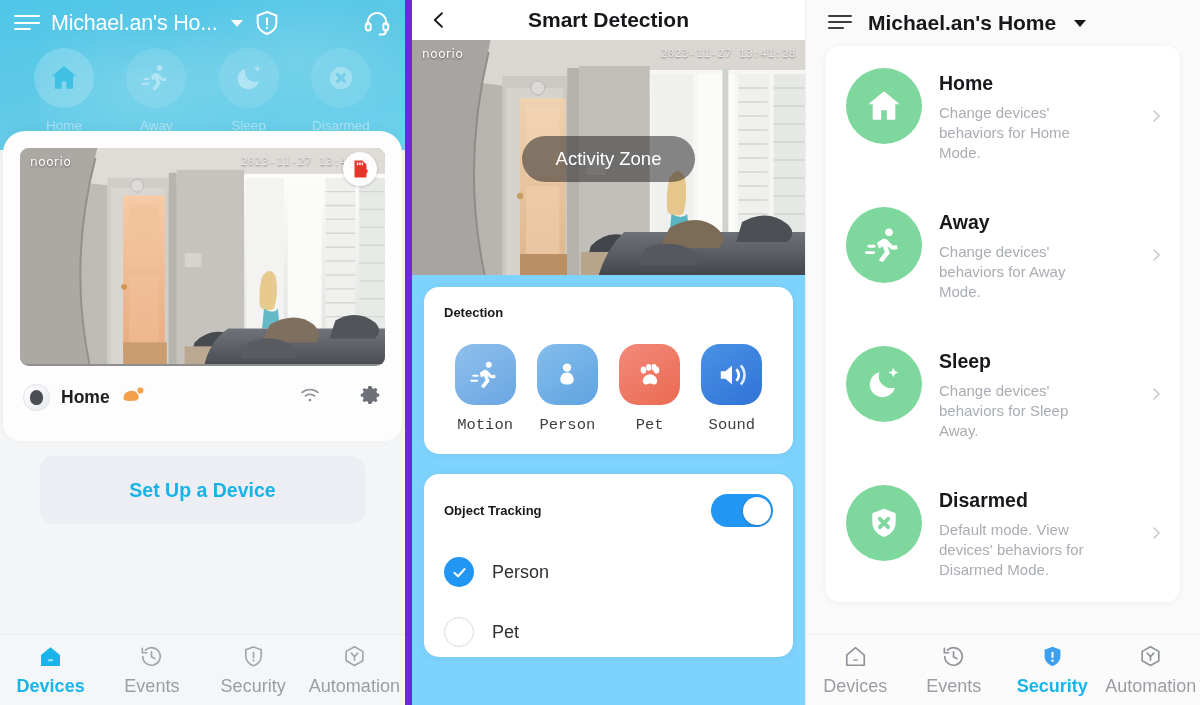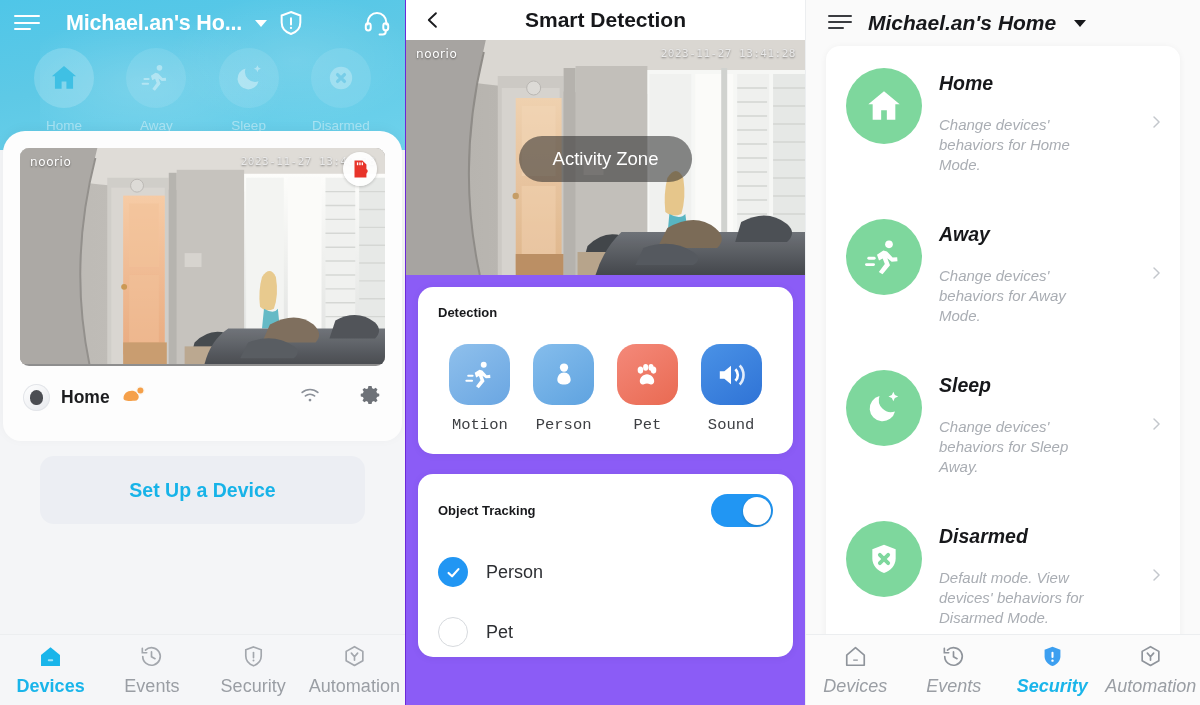--- a/index.html
+++ b/index.html
@@ -6,22 +6,22 @@
   html,body { width:1200px; height:705px; overflow:hidden; }
   body {
     font-family:"Liberation Sans", sans-serif;
     background:#ffffff;
     display:flex;
   }
 
   
   .panel { position:relative; height:705px; overflow:hidden; flex:0 0 auto; }
   #panel-left   { width:405px; background:#f4f5f7; }
-  #panel-mid    { width:400px; background:#8b5cf6; border-left:1px solid #6d28d9; }
-  #panel-right  { width:395px; background:#fafafa; border-left:1px solid #eceef0;font-style:italic; }
+  #panel-mid    { width:400px; background:#7dd3fc; border-left:7px solid #6d28d9; }
+  #panel-right  { width:395px; background:#fafafa; border-left:1px solid #eceef0; }
 
   
   .lp-hero {
     position:absolute; top:0; left:0; right:0; height:150px;
     background:linear-gradient(170deg,#4fc6e8 0%,#5ec9e6 45%,#6ed2ec 100%);
     overflow:hidden;
   }
   .lp-hero:before{
     content:""; position:absolute; width:260px; height:150px; left:40px; top:10px;
     background:radial-gradient(ellipse at 40% 50%, rgba(255,255,255,.16), rgba(255,255,255,0) 65%);
@@ -33,22 +33,22 @@
   .lp-topbar {
     position:relative; z-index:4; height:46px; display:flex; align-items:center;
     padding:0 14px; gap:10px;
   }
   .hamburger { width:26px; height:18px; position:relative; cursor:pointer; flex:0 0 auto; }
   .hamburger i { position:absolute; left:0; height:2.4px; background:#fff; border-radius:2px; }
   .hamburger i:nth-child(1){ top:1px;  width:26px; }
   .hamburger i:nth-child(2){ top:7.5px;width:26px; }
   .hamburger i:nth-child(3){ top:14px; width:17px; }
   .lp-title {
-    color:#fff; font-size:21.5px; font-weight:700; letter-spacing:-.2px;
-    white-space:nowrap; margin-left:16px;
+    color:#fff; font-size:21.5px; font-weight:400; letter-spacing:-.2px;
+    white-space:nowrap; margin-left:1px;
   }
   .caret-down {
     width:0;height:0;border-left:6px solid transparent;border-right:6px solid transparent;
     border-top:7px solid #fff; margin-left:3px; flex:0 0 auto;
   }
   .lp-topbar .spacer{ flex:1 1 auto; }
   .ico-w { width:28px; height:28px; flex:0 0 auto; cursor:pointer; }
   .ico-w svg { display:block; width:100%; height:100%; }
 
   .mode-strip {
@@ -193,21 +193,21 @@
     box-shadow:0 1px 7px rgba(20,25,40,.05); overflow:hidden;
   }
   .mode-row { display:flex; align-items:flex-start; padding:22px 16px 22px 20px; cursor:pointer; }
   .mode-icon {
     width:76px;height:76px;border-radius:50%;background:#7ed79d;
     display:flex;align-items:center;justify-content:center;flex:0 0 auto;
   }
   .mode-icon svg{ width:40px;height:40px; }
   .mode-text { flex:1 1 auto; padding-left:17px; padding-top:4px; }
   .mode-name { font-size:19.5px; font-weight:700; color:#17181b; }
-  .mode-desc { margin-top:20px; font-size:15px; line-height:20px; color:#a9adb3; max-width:170px; }
+  .mode-desc { margin-top:8px; font-size:15px; line-height:20px; color:#a9adb3; max-width:170px; }
   .chev-right { width:16px;height:16px; flex:0 0 auto; align-self:center; }
 </style>
 </head>
 <body>
 
 <div class="panel" id="panel-left">
 
   <div class="lp-hero"></div>
 
   <div class="lp-topbar">

